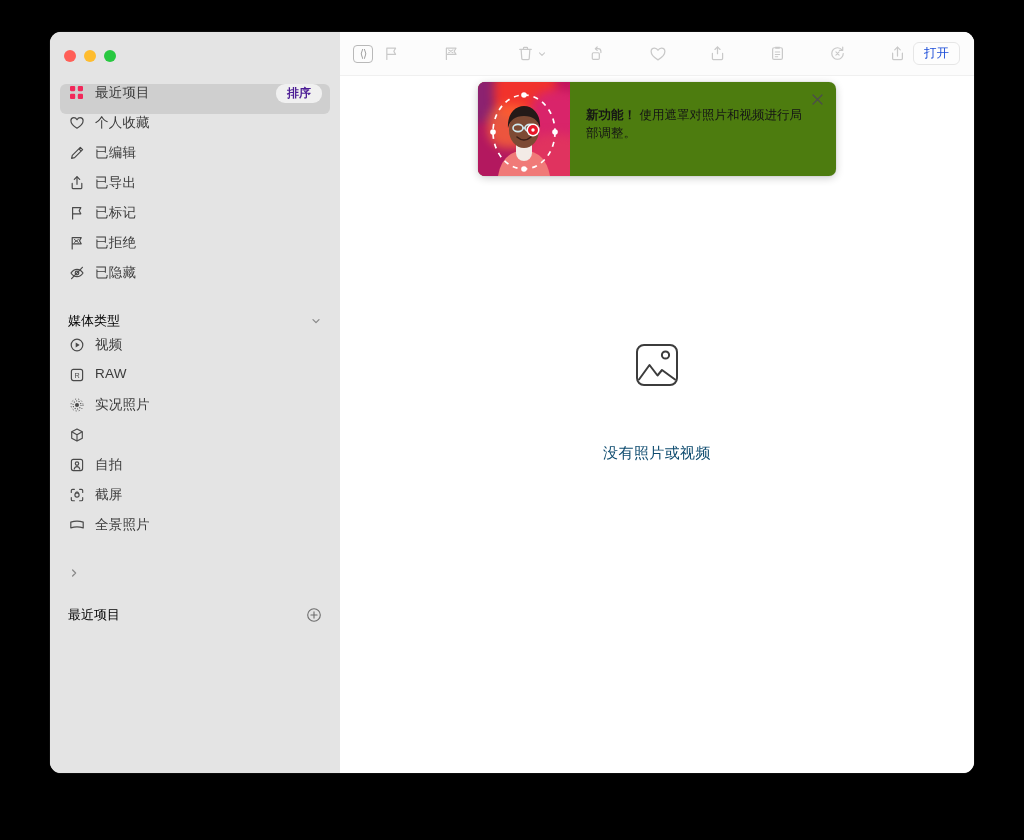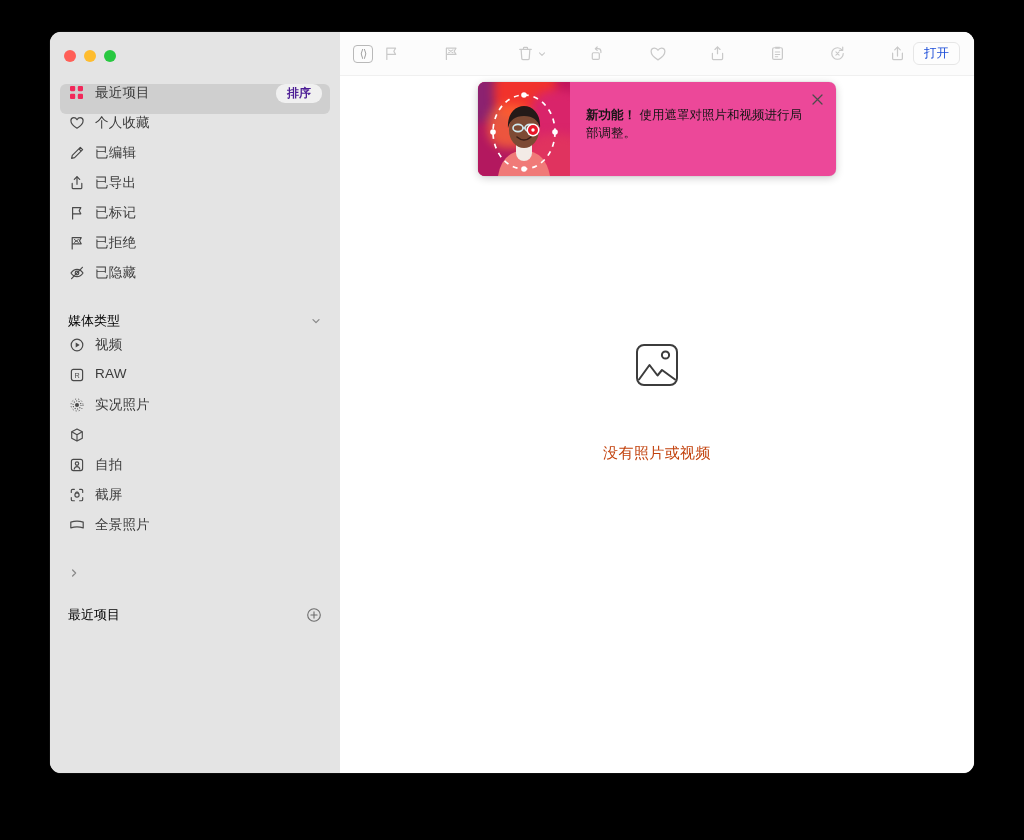--- a/index.html
+++ b/index.html
@@ -126,21 +126,21 @@
     color: #9b9b9b;
     font-size: 11px;
     letter-spacing: -1px;
   }
 
   
   #banner {
     position: absolute;
     left: 138px; top: 50px;
     width: 358px; height: 94px;
-    background: #ec4899;
+    background: #4d7c0f;
     border-radius: 7px;
     box-shadow: 0 2px 9px rgba(0,0,0,0.20), 0 0 0 0.5px rgba(0,0,0,0.07);
     display: flex;
     overflow: hidden;
   }
   #banner-thumb {
     width: 92px; flex: 0 0 92px;
     height: 94px;
     position: relative;
     overflow: hidden;
@@ -166,21 +166,21 @@
   
   #empty {
     position: absolute;
     left: 0; right: 0; top: 0; bottom: 0;
     display: flex; flex-direction: column;
     align-items: center; justify-content: center;
     gap: 18px;
     pointer-events: none;
   }
   #empty .ph-icon { color: #3c3c3c; }
-  #empty .ph-label { font-size: 15px; color: #c2410c; letter-spacing: .4px; margin-top: 34px; }
+  #empty .ph-label { font-size: 15px; color: #0c4a6e; letter-spacing: .4px; margin-top: 34px; }
 </style>
 </head>
 <body>
 
 <div id="window">
 
   <div id="sidebar">
 
     <div id="traffic">
       <div class="light red"></div>

